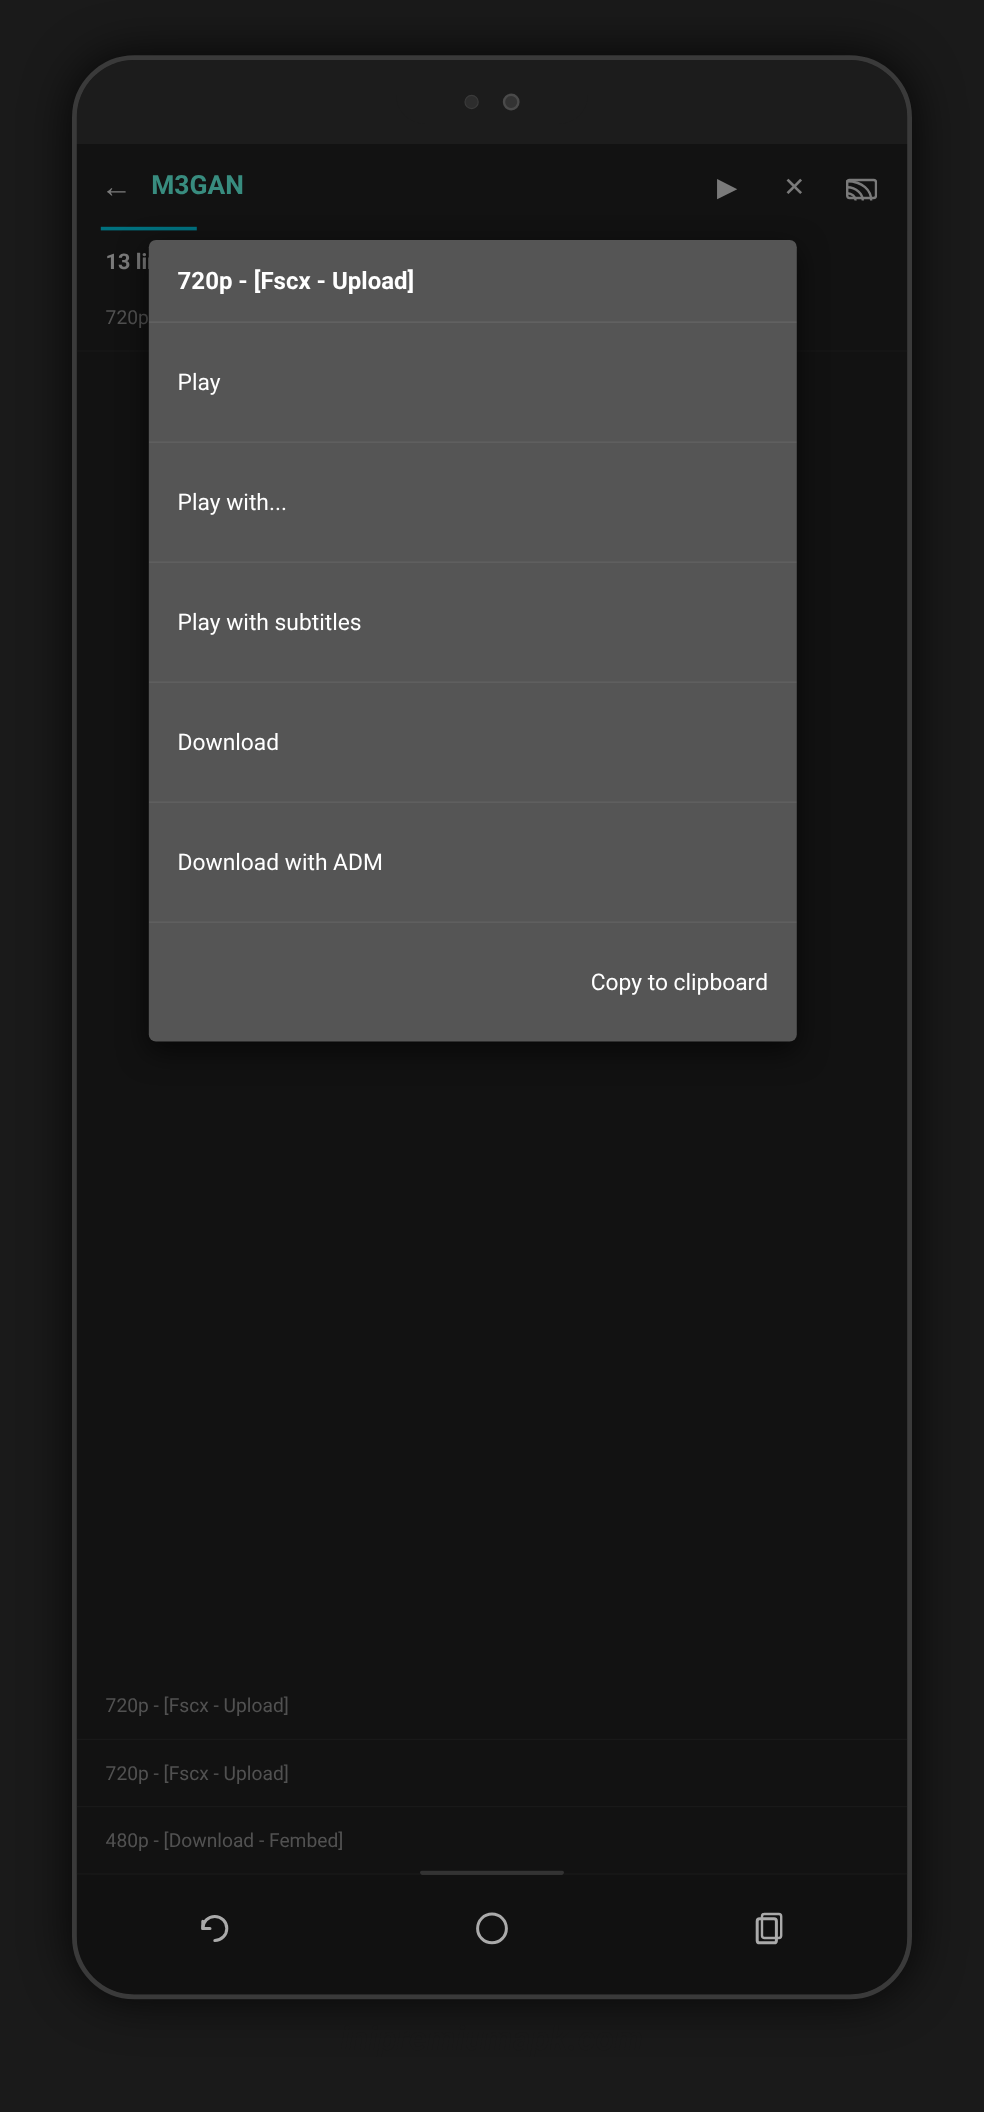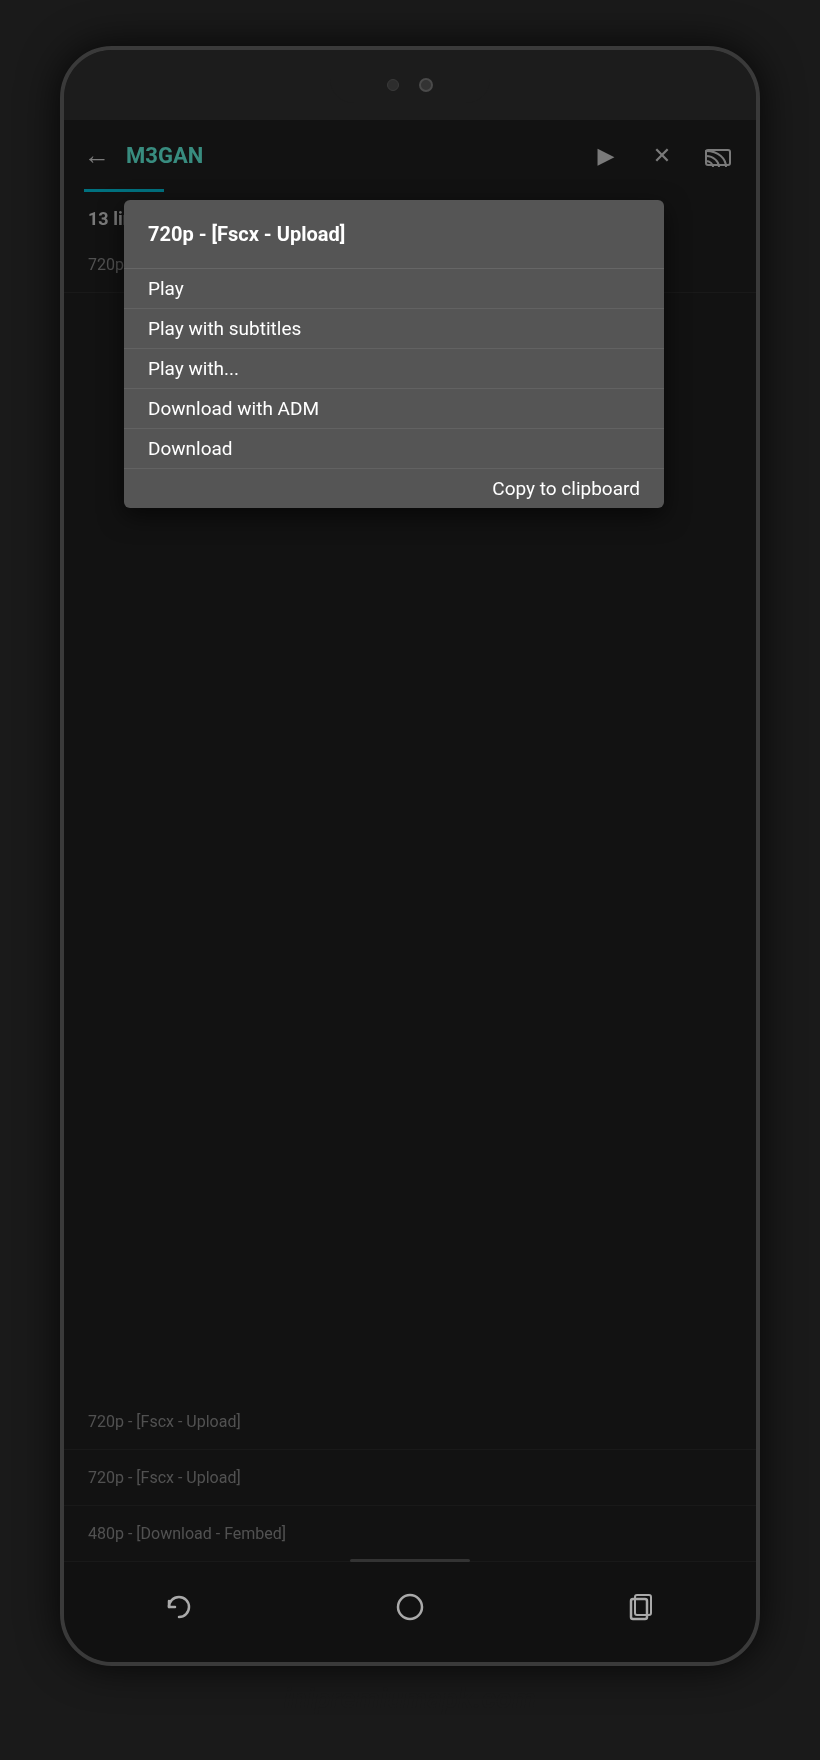--- a/index.html
+++ b/index.html
@@ -182,21 +182,21 @@
 
     .context-title {
       padding: 22px 24px;
       color: #ffffff;
       font-size: 20px;
       font-weight: bold;
       border-bottom: 1px solid rgba(255,255,255,0.1);
     }
 
     .context-item {
-      padding: 8px 24px;
+      padding: 38px 24px;
       color: #ffffff;
       font-size: 19px;
       cursor: pointer;
       border-bottom: 1px solid rgba(255,255,255,0.08);
     }
 
     .context-item:last-child {
       border-bottom: none;
       text-align: right;
     }
@@ -284,24 +284,24 @@
       <div class="link-item">
         <span>720p  - [Mcdn - Sltube]</span>
       </div>
     </div>
 
     <div class="overlay">
 
       <div class="context-menu">
         <div class="context-title">720p  - [Fscx - Upload]</div>
         <div class="context-item">Play</div>
+        <div class="context-item">Play with...</div>
         <div class="context-item">Play with subtitles</div>
-        <div class="context-item">Play with...</div>
+        <div class="context-item">Download</div>
         <div class="context-item">Download with ADM</div>
-        <div class="context-item">Download</div>
         <div class="context-item">Copy to clipboard</div>
       </div>
     </div>
 
     <div style="position:absolute; bottom: 0; width:100%; background:#1e1e1e;">
       <div class="link-item">
         <span>720p  - [Fscx - Upload]</span>
       </div>
       <div class="link-item">
         <span>720p  - [Fscx - Upload]</span>

